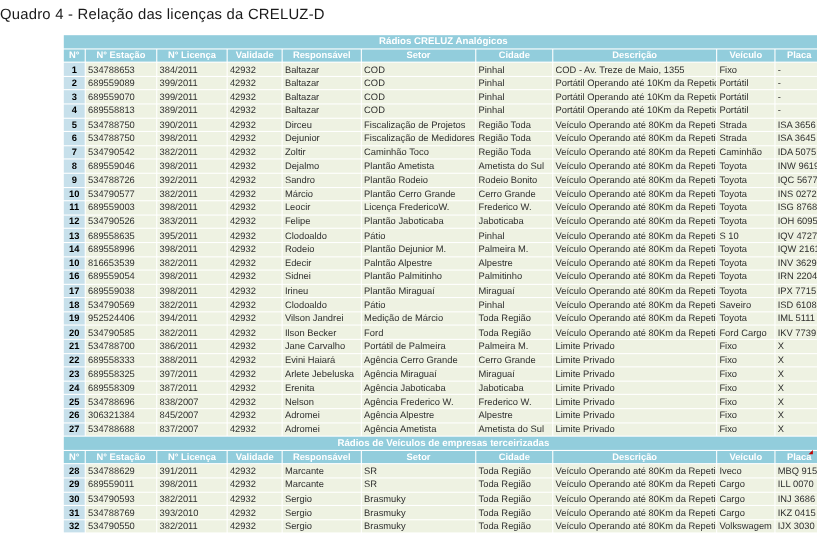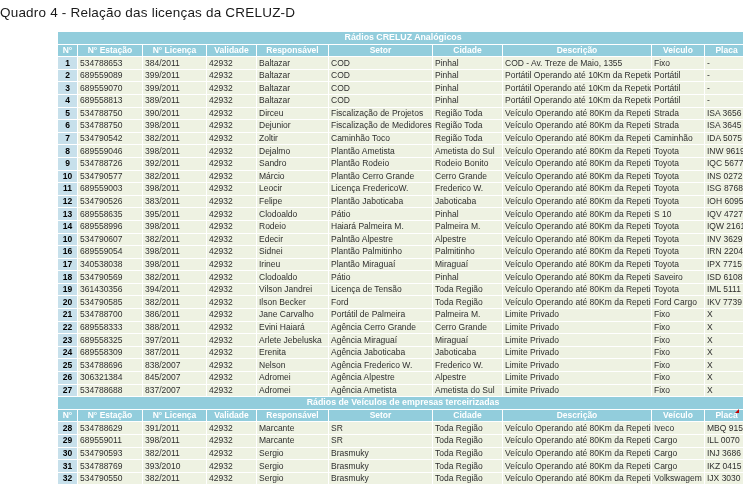--- a/index.html
+++ b/index.html
@@ -264,29 +264,29 @@
           <td>Veículo Operando até 80Km da Repetidora</td>
           <td>S 10</td>
           <td>IQV 4727</td>
         </tr>
         <tr class="data-row">
           <td class="idx">14</td>
           <td>689558996</td>
           <td>398/2011</td>
           <td>42932</td>
           <td>Rodeio</td>
-          <td>Haiará Palmeira M.</td>
+          <td>Plantão Dejunior M.</td>
           <td>Palmeira M.</td>
           <td>Veículo Operando até 80Km da Repetidora</td>
           <td>Toyota</td>
           <td>IQW 2161</td>
         </tr>
         <tr class="data-row">
           <td class="idx">10</td>
-          <td>534790607</td>
+          <td>816653539</td>
           <td>382/2011</td>
           <td>42932</td>
           <td>Edecir</td>
           <td>Palntão Alpestre</td>
           <td>Alpestre</td>
           <td>Veículo Operando até 80Km da Repetidora</td>
           <td>Toyota</td>
           <td>INV 3629</td>
         </tr>
         <tr class="data-row">
@@ -296,21 +296,21 @@
           <td>42932</td>
           <td>Sidnei</td>
           <td>Plantão Palmitinho</td>
           <td>Palmitinho</td>
           <td>Veículo Operando até 80Km da Repetidora</td>
           <td>Toyota</td>
           <td>IRN 2204</td>
         </tr>
         <tr class="data-row">
           <td class="idx">17</td>
-          <td>340538038</td>
+          <td>689559038</td>
           <td>398/2011</td>
           <td>42932</td>
           <td>Irineu</td>
           <td>Plantão Miraguaí</td>
           <td>Miraguaí</td>
           <td>Veículo Operando até 80Km da Repetidora</td>
           <td>Toyota</td>
           <td>IPX 7715</td>
         </tr>
         <tr class="data-row">
@@ -320,25 +320,25 @@
           <td>42932</td>
           <td>Clodoaldo</td>
           <td>Pátio</td>
           <td>Pinhal</td>
           <td>Veículo Operando até 80Km da Repetidora</td>
           <td>Saveiro</td>
           <td>ISD 6108</td>
         </tr>
         <tr class="data-row">
           <td class="idx">19</td>
-          <td>361430356</td>
+          <td>952524406</td>
           <td>394/2011</td>
           <td>42932</td>
           <td>Vilson Jandrei</td>
-          <td>Licença de Tensão</td>
+          <td>Medição de Márcio</td>
           <td>Toda Região</td>
           <td>Veículo Operando até 80Km da Repetidora</td>
           <td>Toyota</td>
           <td>IML 5111</td>
         </tr>
         <tr class="data-row">
           <td class="idx">20</td>
           <td>534790585</td>
           <td>382/2011</td>
           <td>42932</td>

